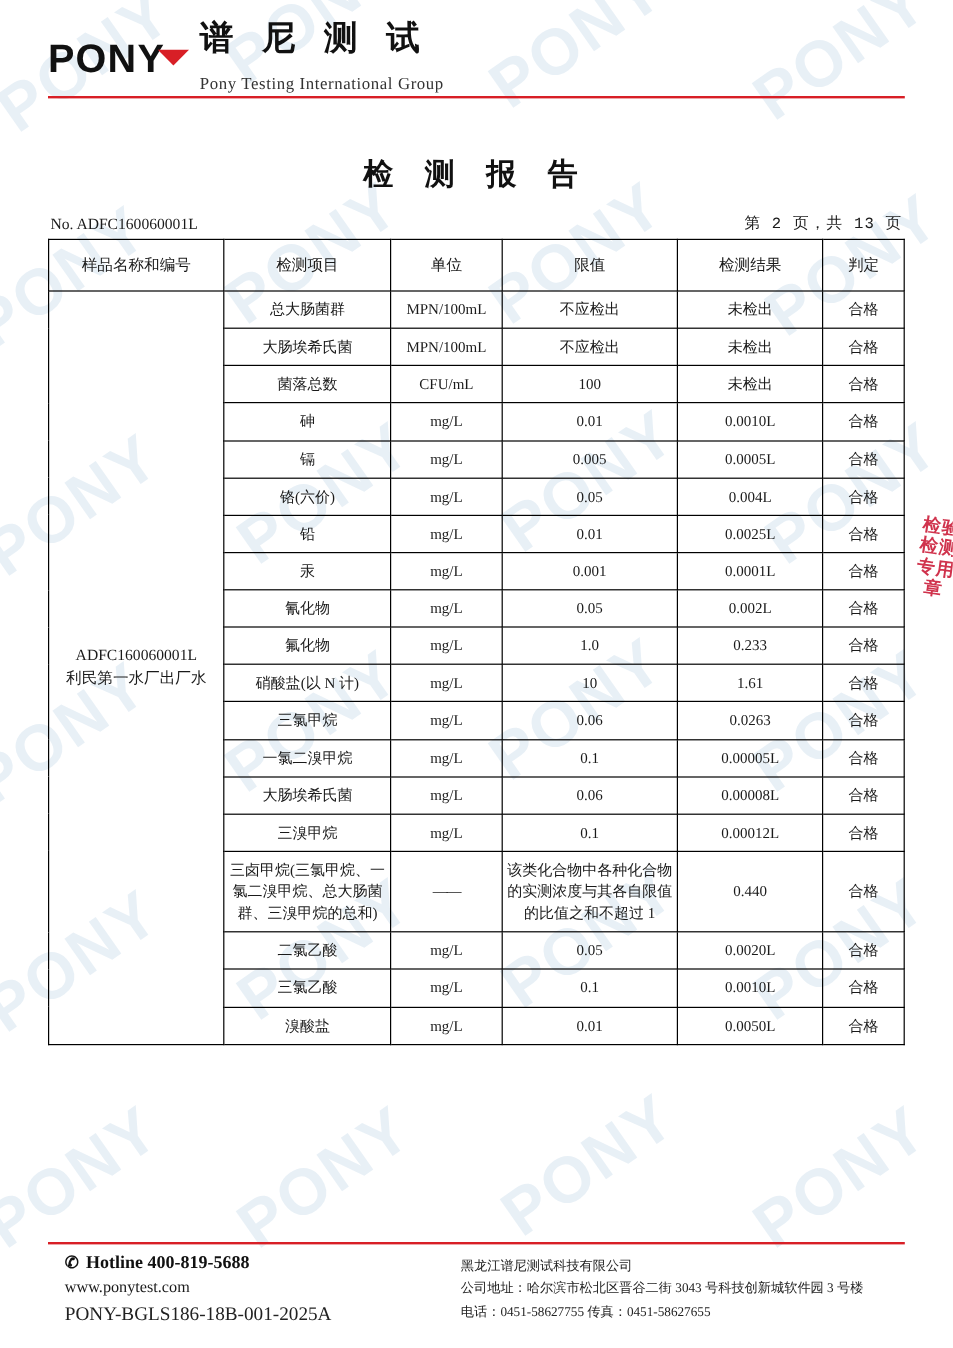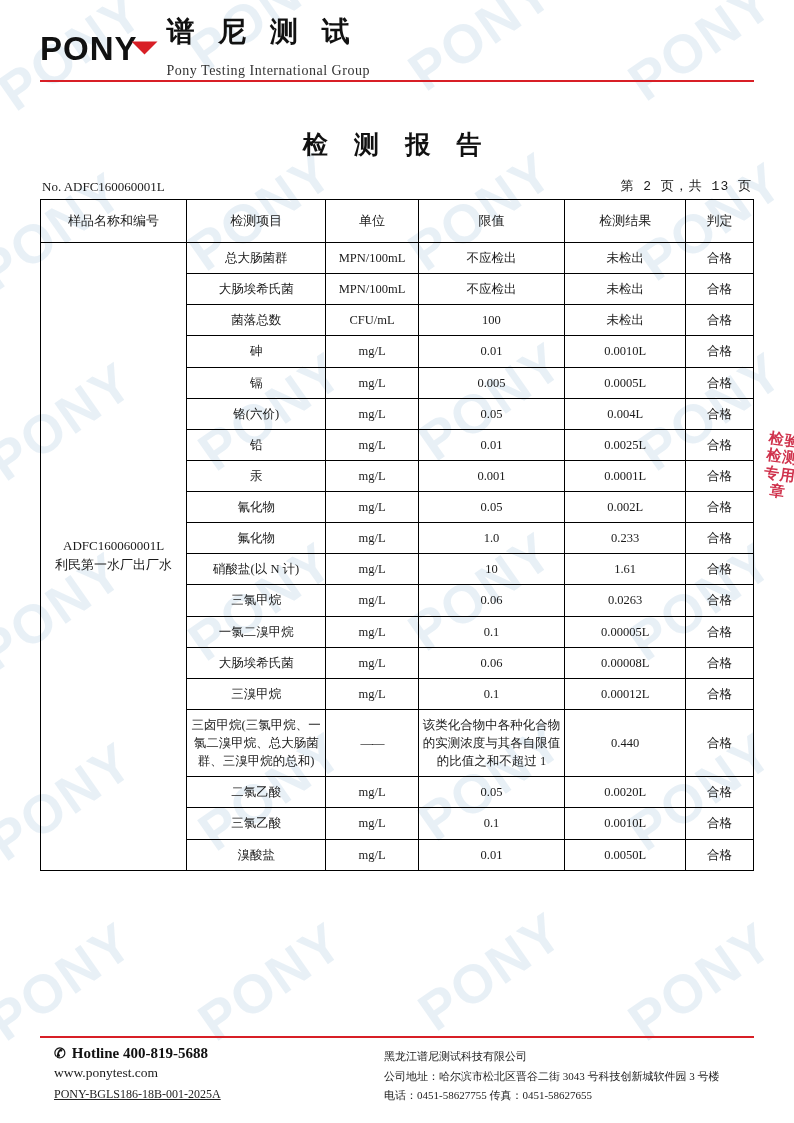--- a/index.html
+++ b/index.html
@@ -187,24 +187,23 @@
     font-size: 14px;
   }
   .site {
     font-family: "Liberation Serif", serif;
     font-weight: 400;
     font-size: 13.5px;
     margin-top: 3px;
   }
   .docno {
     font-family: "Liberation Serif", serif;
-    font-size: 12px;
+    font-size: 16px;
     margin-top: 6px;
     color: #222;
-    text-decoration: underline;
   }
   .footer-right {
     font-size: 11px;
     line-height: 1.75;
     color: #222;
     padding-top: 2px;
   }
 
   
   .side-stamp {

